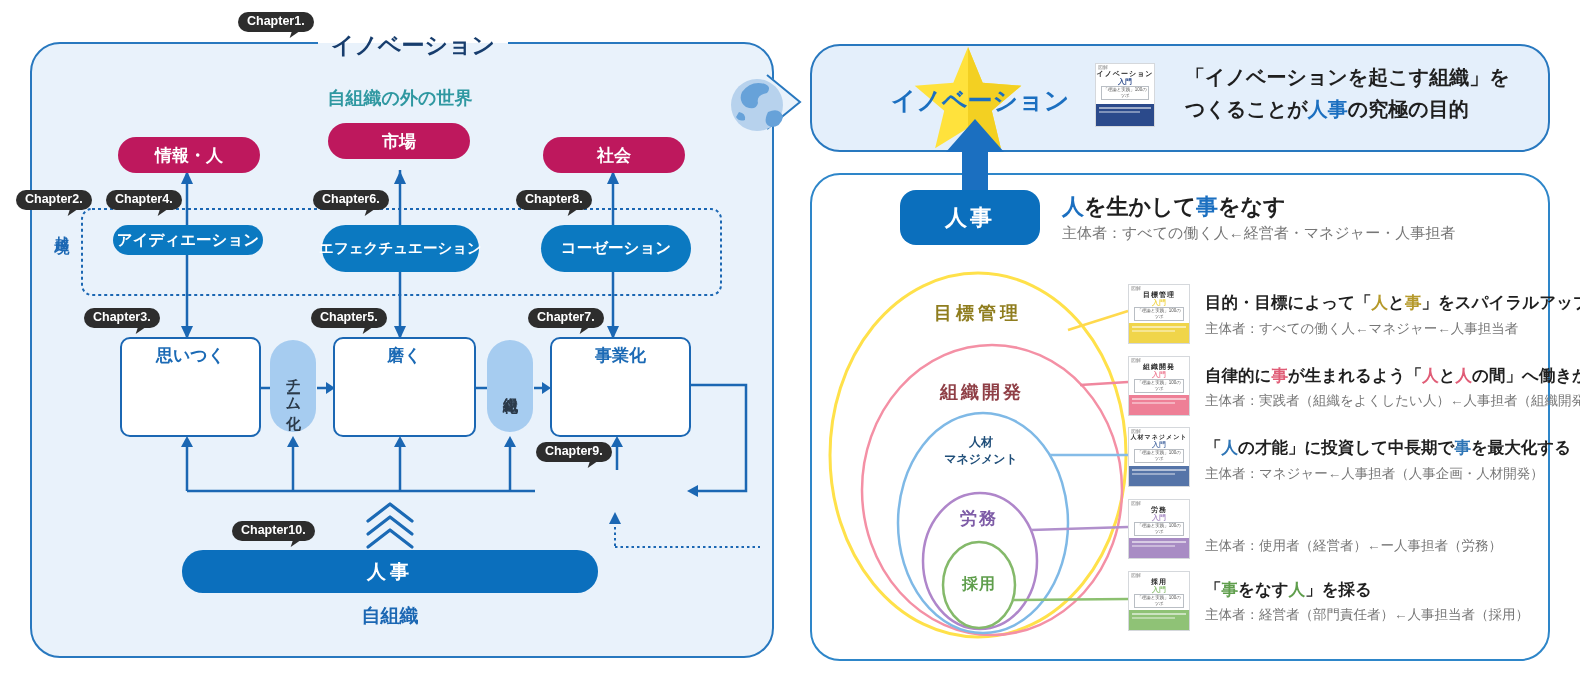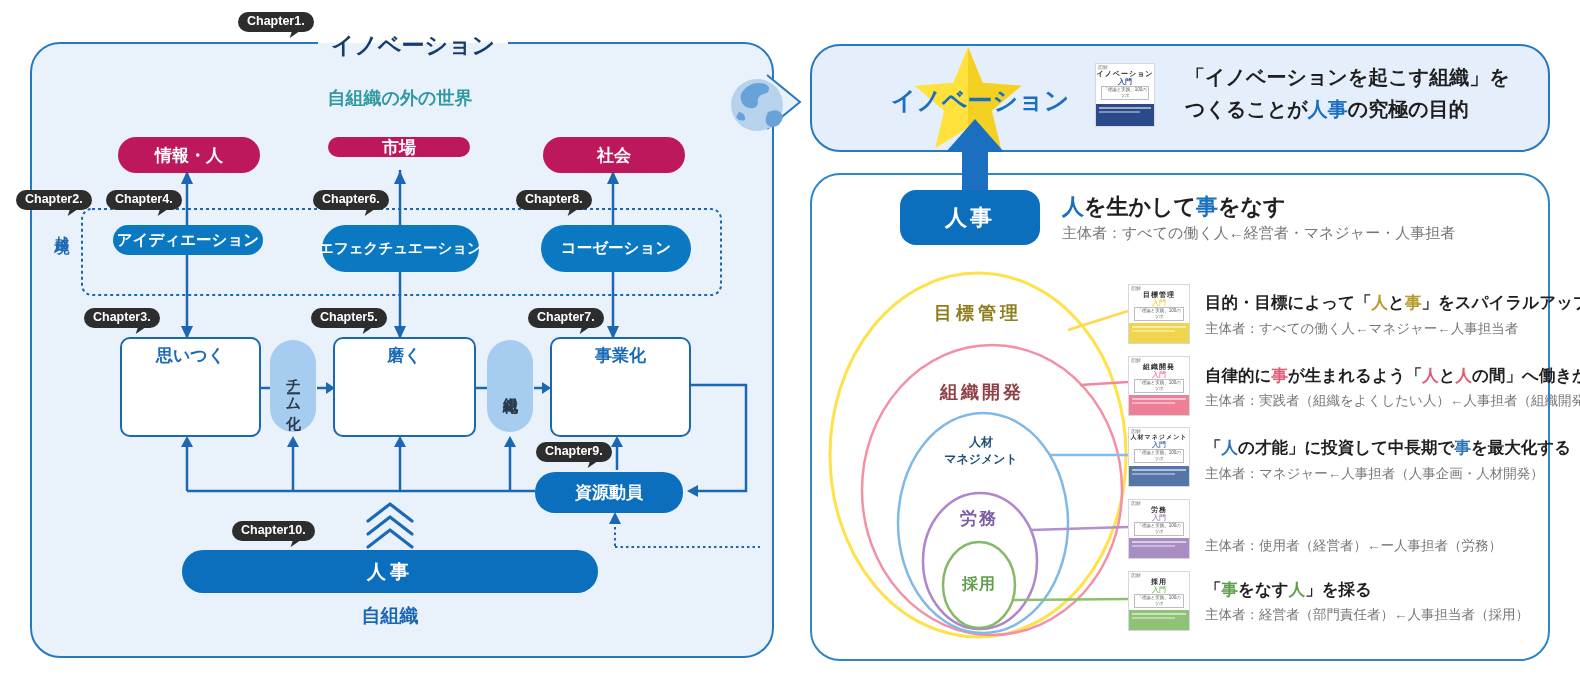--- a/index.html
+++ b/index.html
@@ -219,21 +219,21 @@
       <line x1="1031" y1="530" x2="1128" y2="527" stroke="#b190cc"></line>
       <line x1="1013" y1="600" x2="1128" y2="599" stroke="#8cc070"></line>
     </g>
   </svg>
 
   <div class="bubble" style="left:238px;top:12px;"><span>Chapter1.</span></div>
   <div class="lbl center" style="left:318px;top:30px;width:190px;height:30px;font-size:23px;color:#173d6d;z-index:2;background:linear-gradient(#ffffff 0 42%,#e9f2fb 42% 100%);">イノベーション</div>
   <div class="lbl center" style="left:300px;top:86px;width:200px;font-size:18px;color:#2f98a1;">自組織の外の世界</div>
 
   <div class="pill pill-teal" style="left:118px;top:137px;width:142px;height:36px;">情報・人</div>
-  <div class="pill pill-teal" style="left:328px;top:137px;width:142px;height:20px;">市場</div>
+  <div class="pill pill-teal" style="left:328px;top:123px;width:142px;height:36px;">市場</div>
   <div class="pill pill-teal" style="left:543px;top:137px;width:142px;height:36px;">社会</div>
 
   <div class="bubble" style="left:16px;top:190px;"><span>Chapter2.</span></div>
   <div class="bubble" style="left:106px;top:190px;"><span>Chapter4.</span></div>
   <div class="bubble" style="left:313px;top:190px;"><span>Chapter6.</span></div>
   <div class="bubble" style="left:516px;top:190px;"><span>Chapter8.</span></div>
 
   <div class="lbl" style="left:52px;top:224px;height:56px;writing-mode:vertical-rl;text-orientation:upright;font-size:15px;color:#1b67b3;letter-spacing:2px;">越境</div>
 
   <div class="pill pill-dark" style="left:113px;top:225px;width:150px;height:30px;">アイディエーション</div>
@@ -251,21 +251,20 @@
     <div class="ttl">磨く</div>
   </div>
   <div class="pbox" style="left:550px;top:337px;width:137px;height:96px;">
     <div class="ttl">事業化</div>
   </div>
 
   <div class="pill-vert" style="left:270px;top:340px;width:46px;height:92px;">チーム化</div>
   <div class="pill-vert" style="left:487px;top:340px;width:46px;height:92px;">組織化</div>
 
   <div class="bubble" style="left:536px;top:442px;"><span>Chapter9.</span></div>
-  <div class="pill pill-res" style="left:535px;top:472px;width:148px;height:41px;">資源動員</div>
 
   <div class="bubble" style="left:232px;top:521px;"><span>Chapter10.</span></div>
   <div class="pill pill-hr" style="left:182px;top:550px;width:416px;height:43px;">人事</div>
   <div class="lbl center" style="left:320px;top:603px;width:140px;font-size:19px;color:#1b67b3;">自組織</div>
 
   <div class="lbl center" style="left:895px;top:84px;width:170px;font-size:25px;color:#1b6fc0;z-index:2;">イノベーション</div>
 
   <div class="book" style="left:1095px;top:63px;width:60px;height:64px;">
     <div class="b-tag">図解</div>
     <div class="b-title">イノベーション</div>

